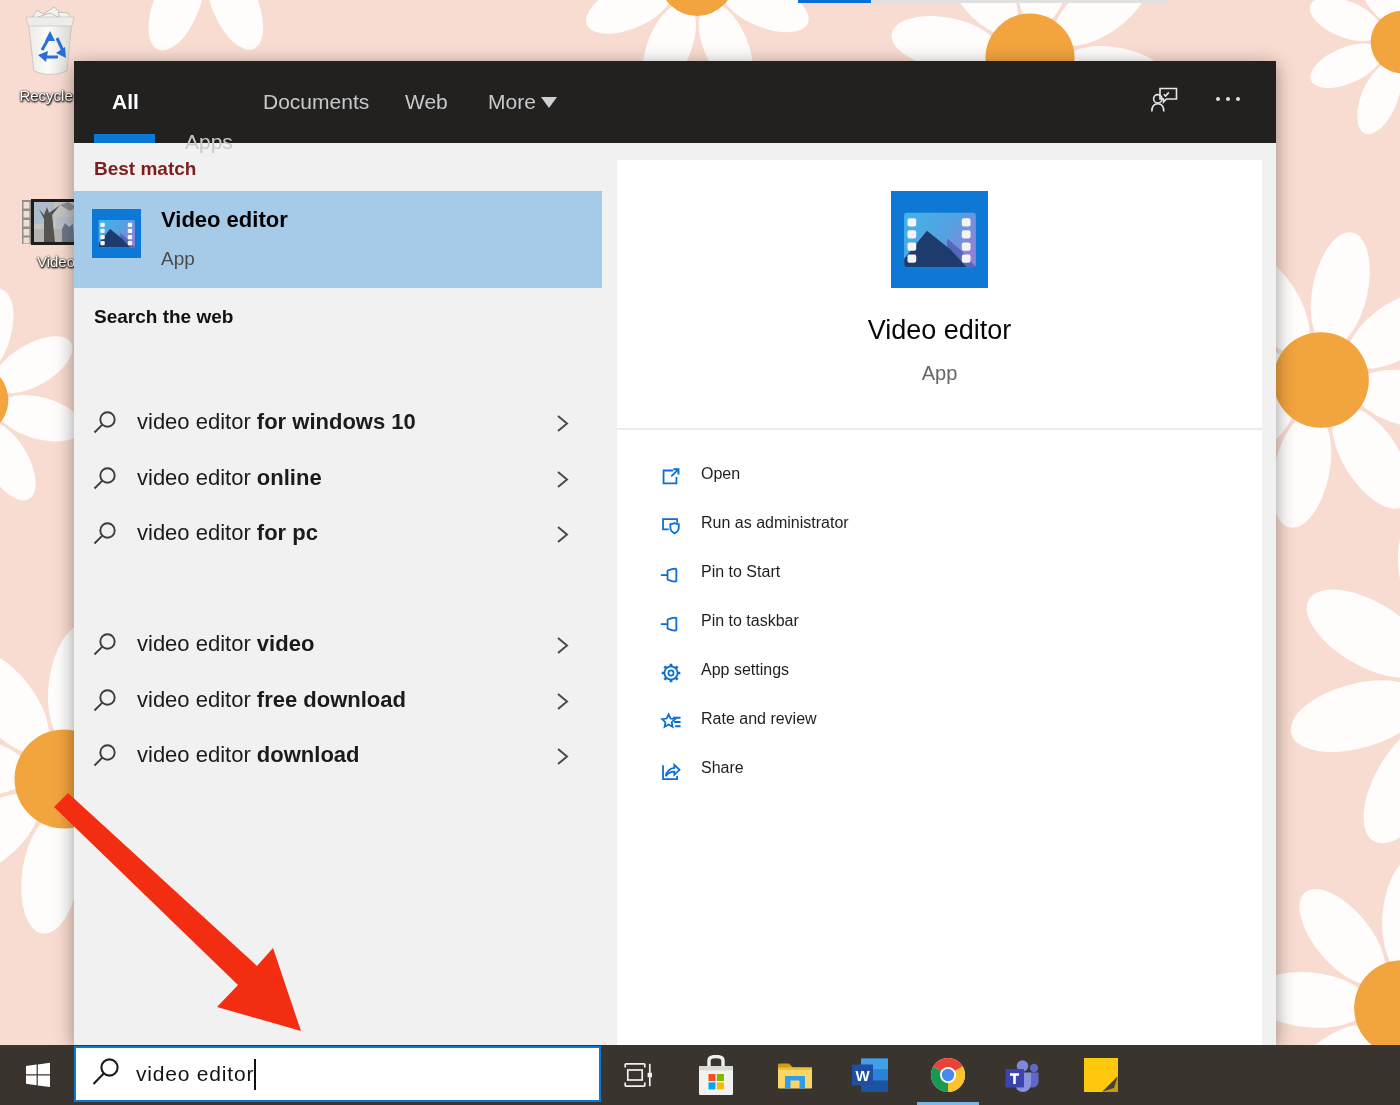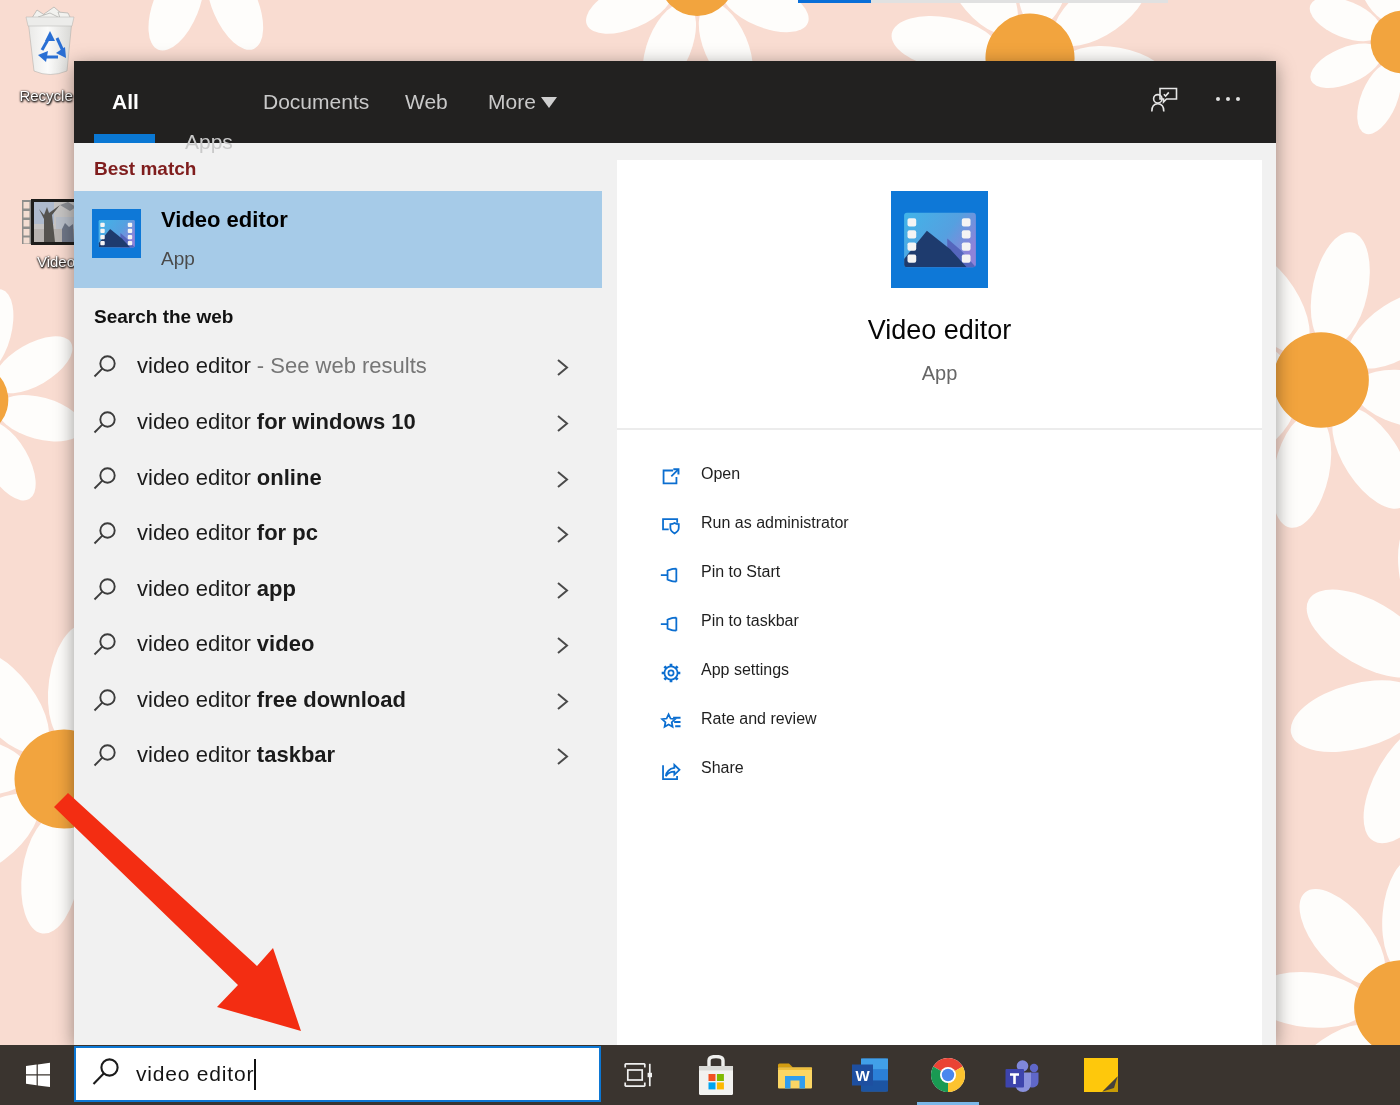--- a/index.html
+++ b/index.html
@@ -116,29 +116,20 @@
   <div class="abs" style="left:20px;top:163px;font-size:19px;font-weight:bold;color:#111;text-align:center;">Search the web</div>
   <svg width="0" height="0">
         <defs>
    <g id="mag" fill="none" stroke="#3c3c3c" stroke-width="1.9">
     <circle cx="16.5" cy="9.5" r="7.2"></circle>
             <path d="M11.3,14.7 L3.5,22.5"></path>
    </g>
    <path id="chev" d="M2,2 L11,9.5 L2,17" fill="none" stroke="#4a4a4a" stroke-width="2"></path>
   </defs>
       </svg>
-  <div class="srow" style="top:196px;">
-        <svg class="abs" style="left:17px;top:15px" width="26" height="26">
-          <use href="#mag"></use>
-        </svg>
-        <div class="txt">video editor <span class="gray">- See web results</span></div>
-        <svg class="abs" style="left:482px;top:19px" width="14" height="20">
-          <use href="#chev"></use>
-        </svg>
-      </div>
   <div class="srow" style="top:252px;">
         <svg class="abs" style="left:17px;top:15px" width="26" height="26">
           <use href="#mag"></use>
         </svg>
         <div class="txt">video editor <b>for windows 10</b></div>
         <svg class="abs" style="left:482px;top:19px" width="14" height="20">
           <use href="#chev"></use>
         </svg>
       </div>
   <div class="srow" style="top:363px;">
@@ -152,29 +143,20 @@
       </div>
   <div class="srow" style="top:308px;">
         <svg class="abs" style="left:17px;top:15px" width="26" height="26">
           <use href="#mag"></use>
         </svg>
         <div class="txt">video editor <b>online</b></div>
         <svg class="abs" style="left:482px;top:19px" width="14" height="20">
           <use href="#chev"></use>
         </svg>
       </div>
-  <div class="srow" style="top:419px;">
-        <svg class="abs" style="left:17px;top:15px" width="26" height="26">
-          <use href="#mag"></use>
-        </svg>
-        <div class="txt">video editor <b>app</b></div>
-        <svg class="abs" style="left:482px;top:19px" width="14" height="20">
-          <use href="#chev"></use>
-        </svg>
-      </div>
   <div class="srow" style="top:474px;">
         <svg class="abs" style="left:17px;top:15px" width="26" height="26">
           <use href="#mag"></use>
         </svg>
         <div class="txt">video editor <b>video</b></div>
         <svg class="abs" style="left:482px;top:19px" width="14" height="20">
           <use href="#chev"></use>
         </svg>
       </div>
   <div class="srow" style="top:530px;">
@@ -183,21 +165,21 @@
         </svg>
         <div class="txt">video editor <b>free download</b></div>
         <svg class="abs" style="left:482px;top:19px" width="14" height="20">
           <use href="#chev"></use>
         </svg>
       </div>
   <div class="srow" style="top:585px;">
         <svg class="abs" style="left:17px;top:15px" width="26" height="26">
           <use href="#mag"></use>
         </svg>
-        <div class="txt">video editor <b>taskbar</b></div>
+        <div class="txt">video editor <b>download</b></div>
         <svg class="abs" style="left:482px;top:19px" width="14" height="20">
           <use href="#chev"></use>
         </svg>
       </div>
  </div>
  <div class="abs" style="left:543px;top:99px;width:645px;height:885px;background:#ffffff;">
   <svg class="abs" style="left:274px;top:31px" width="97" height="97" viewBox="0 0 100 100">
    <defs>
     <linearGradient id="sky" x1="0" y1="0" x2="1" y2="0.55">
      <stop offset="0" stop-color="#41b4e9"></stop>

